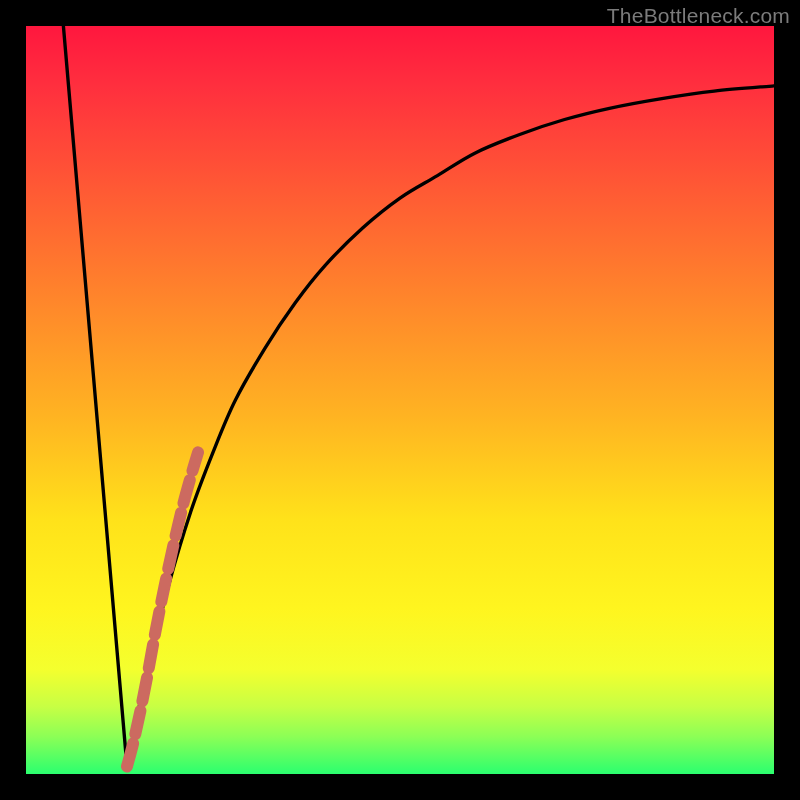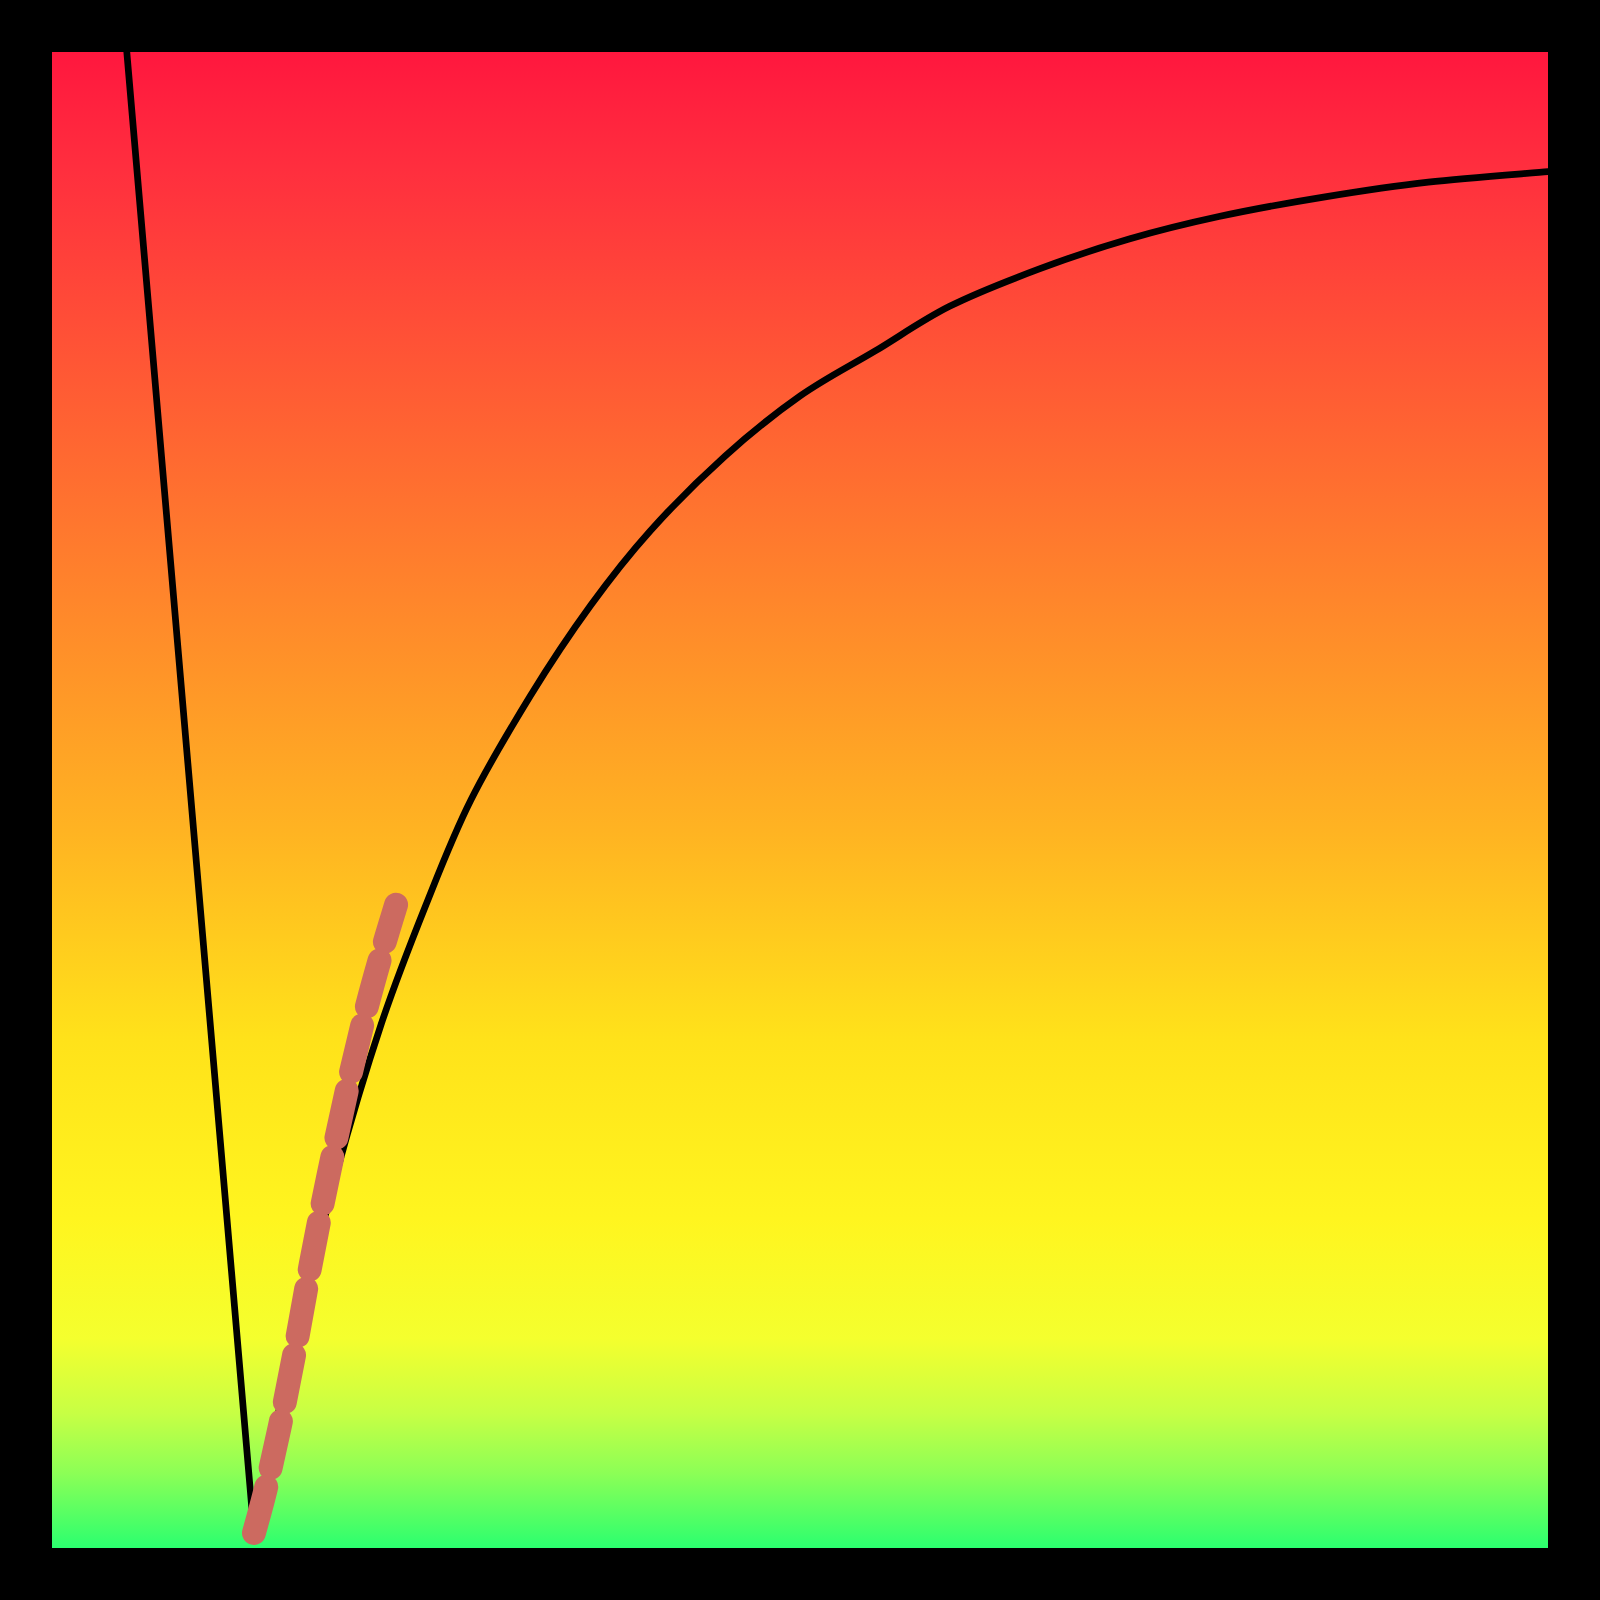--- a/index.html
+++ b/index.html
@@ -66,13 +66,14 @@
     <svg width="748" height="748" viewBox="0 0 100 100" preserveAspectRatio="none">
 
       <path id="curve-left" fill="none" stroke="#000" stroke-width="0.45" stroke-linecap="round" d="M5.00,0.00 L13.50,99.00"></path>
       <path id="curve-right" fill="none" stroke="#000" stroke-width="0.45" stroke-linecap="round" d="M13.50,99.00 C13.92,97.00 15.08,91.00 16.00,87.00 C16.92,83.00 18.00,78.67 19.00,75.00 C20.00,71.33 21.00,68.00 22.00,65.00 C23.00,62.00 24.00,59.50 25.00,57.00 C26.00,54.50 26.83,52.33 28.00,50.00 C29.17,47.67 30.67,45.17 32.00,43.00 C33.33,40.83 34.67,38.83 36.00,37.00 C37.33,35.17 38.50,33.67 40.00,32.00 C41.50,30.33 43.33,28.50 45.00,27.00 C46.67,25.50 48.33,24.17 50.00,23.00 C51.67,21.83 53.33,21.00 55.00,20.00 C56.67,19.00 58.17,17.92 60.00,17.00 C61.83,16.08 64.00,15.25 66.00,14.50 C68.00,13.75 70.00,13.08 72.00,12.50 C74.00,11.92 75.83,11.47 78.00,11.00 C80.17,10.53 82.67,10.08 85.00,9.70 C87.33,9.32 89.50,8.98 92.00,8.70 C94.50,8.42 98.67,8.12 100.00,8.00"></path>
 
       <path id="highlight" fill="none" stroke="#cc6a60" stroke-width="1.6" stroke-linecap="round" stroke-dasharray="3.2 1.3" d="M13.50,99.00 C13.63,98.50 14.02,97.17 14.30,96.00 C14.58,94.83 14.88,93.50 15.20,92.00 C15.52,90.50 15.85,88.83 16.20,87.00 C16.55,85.17 16.92,83.00 17.30,81.00 C17.68,79.00 18.08,77.00 18.50,75.00 C18.92,73.00 19.38,70.83 19.80,69.00 C20.22,67.17 20.62,65.50 21.00,64.00 C21.38,62.50 21.77,61.17 22.10,60.00 C22.43,58.83 22.85,57.50 23.00,57.00"></path>
     </svg>
 
   </div>
 
+  <div class="watermark">TheBottleneck.com</div>
 </div>
 
 </body></html>

